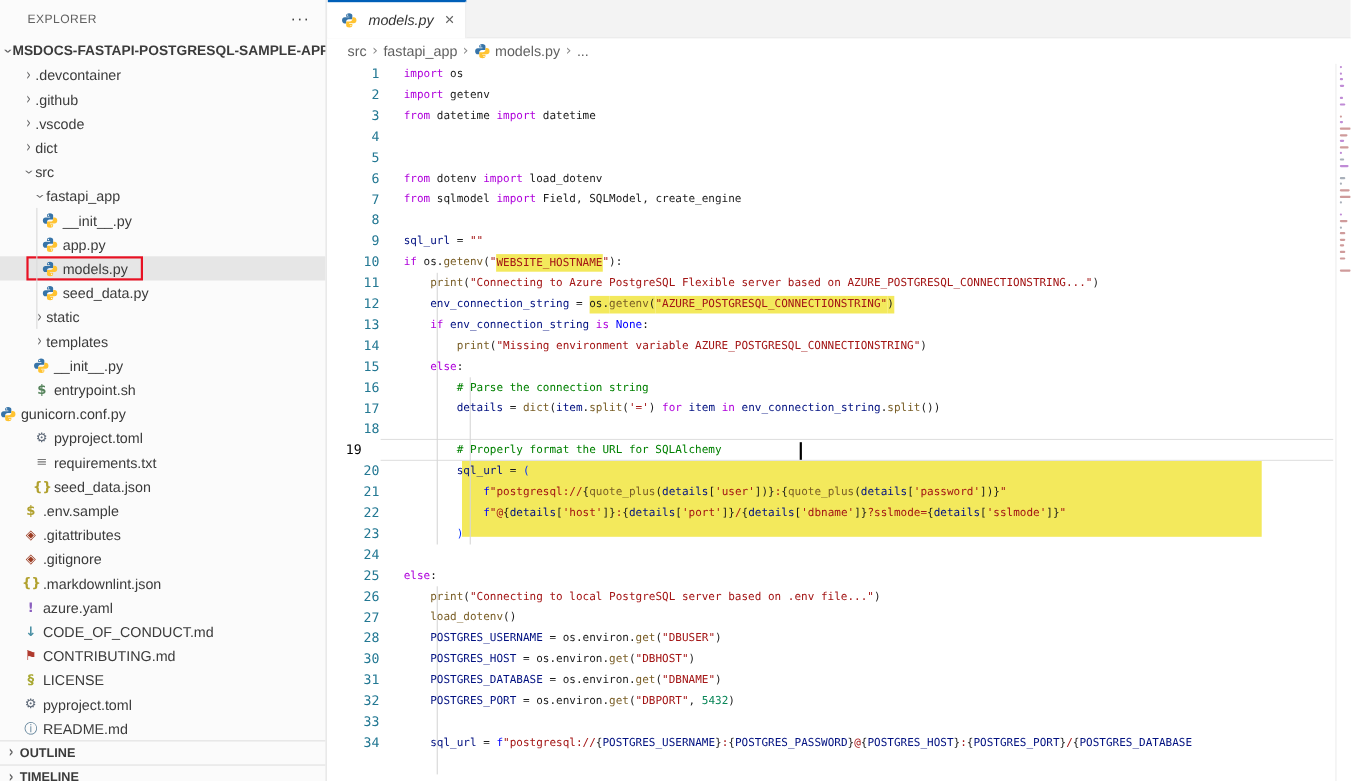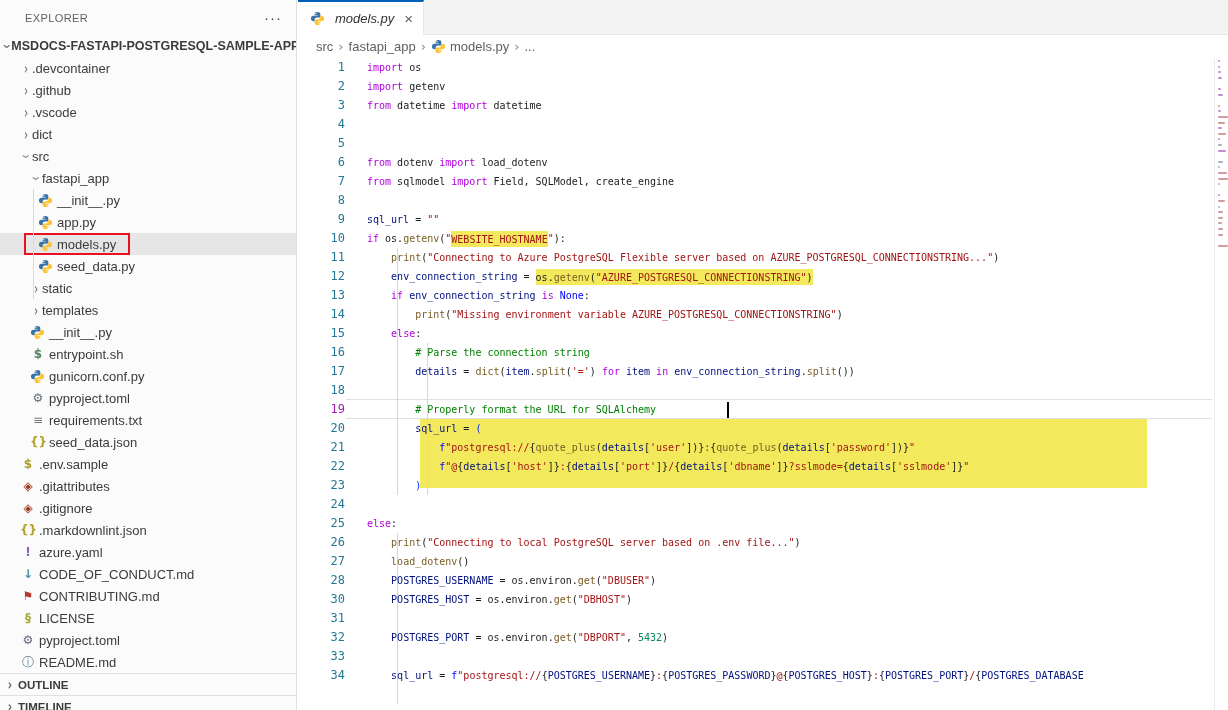--- a/index.html
+++ b/index.html
@@ -47,21 +47,21 @@
   .crumb { cursor:pointer; }
   .crumb-sep { margin:0 5px; color:#8a8a8a; font-family:"DejaVu Sans", sans-serif; }
   .code-area { position:absolute; left:0; top:58px; width:915px; bottom:0; overflow:hidden; }
   .overlay { position:absolute; pointer-events:none; }
   .cur-line { border-top:1px solid #e0e0e0; border-bottom:1px solid #e0e0e0; }
   .block-hl { background:#f3e95c; }
   .guide { width:1px; background:#d6d6d6; }
   .cline { position:relative; height:19px; display:flex; }
   .gut { width:47px; flex:none; text-align:right; font-family:"DejaVu Sans Mono", monospace;
          font-size:12px; line-height:19px; color:#237893; }
-  .gut.active { color:#a21caf; }
+  .gut.active { color:#000000;text-align:center; }
   .ctext { font-family:"DejaVu Sans Mono", monospace; font-size:10px; line-height:19px;
            white-space:pre; margin-left:22px; }
   .tk-k{color:#af00db} .tk-b{color:#0000ff} .tk-v{color:#001080} .tk-f{color:#795e26}
   .tk-s{color:#a31515} .tk-c{color:#008000} .tk-n{color:#098658} .tk-t{color:#1b1b1b}
   .tk-p{color:#0431fa}
   .hl { background:#f3e95c; padding:2.5px 0; }
   .cursor { position:absolute; width:1.5px; height:16px; background:#000; }
   .minimap { position:absolute; right:0; top:58px; width:14px; bottom:0;
              border-left:1px solid #ededed; background:#fff; }
   .mmark { position:absolute; height:2px; border-radius:1px; }
@@ -156,21 +156,21 @@
               <path fill="#ffc331" d="M8.1 15c1.9 0 2.9-.9 2.9-2.2v-1.2H7.9v-.7h4.5c1.5 0 2.6-1 2.6-2.9 0-1.9-1.1-3-2.6-3H11v1.7C11 8.1 9.9 9 8.5 9H5v3.8C5 14.1 6.2 15 8.1 15z"></path>
               <circle fill="#ffffff" cx="6.4" cy="2.9" r=".65"></circle>
               <circle fill="#ffffff" cx="9.6" cy="13.1" r=".65"></circle>
             </svg></span>
           <span>__init__.py</span>
         </div>
         <div class="trow" style="padding-left: 30px;">
           <span class="ficon" style="color: rgb(85, 131, 91); font-weight: bold;">$</span>
           <span>entrypoint.sh</span>
         </div>
-        <div class="trow" style="padding-left: 30px;">
+        <div class="trow" style="">
           <span class="pyicon"><svg width="15" height="15" viewBox="0 0 16 16">
               <path fill="#3774a8" d="M7.9 1C6 1 5 1.9 5 3.2V4.4h3.1v.7H3.6C2.1 5.1 1 6.1 1 8c0 1.9 1.1 3 2.6 3H5V9.3C5 7.9 6.1 7 7.5 7H11V3.2C11 1.9 9.8 1 7.9 1z"></path>
               <path fill="#ffc331" d="M8.1 15c1.9 0 2.9-.9 2.9-2.2v-1.2H7.9v-.7h4.5c1.5 0 2.6-1 2.6-2.9 0-1.9-1.1-3-2.6-3H11v1.7C11 8.1 9.9 9 8.5 9H5v3.8C5 14.1 6.2 15 8.1 15z"></path>
               <circle fill="#ffffff" cx="6.4" cy="2.9" r=".65"></circle>
               <circle fill="#ffffff" cx="9.6" cy="13.1" r=".65"></circle>
             </svg></span>
           <span>gunicorn.conf.py</span>
         </div>
         <div class="trow" style="padding-left: 30px;">
           <span class="ficon" style="color: rgb(95, 106, 121);">⚙</span>
@@ -382,20 +382,21 @@
         <div class="cline">
           <span class="gut">28</span>
           <span class="ctext"><span class="tk-t">    </span><span class="tk-v">POSTGRES_USERNAME</span><span class="tk-t"> = os.environ.</span><span class="tk-f">get</span><span class="tk-t">(</span><span class="tk-s">"DBUSER"</span><span class="tk-t">)</span></span>
         </div>
         <div class="cline">
           <span class="gut">30</span>
           <span class="ctext"><span class="tk-t">    </span><span class="tk-v">POSTGRES_HOST</span><span class="tk-t"> = os.environ.</span><span class="tk-f">get</span><span class="tk-t">(</span><span class="tk-s">"DBHOST"</span><span class="tk-t">)</span></span>
         </div>
         <div class="cline">
           <span class="gut">31</span>
+          <span class="ctext"><span class="tk-t">    </span><span class="tk-v">POSTGRES_DATABASE</span><span class="tk-t"> = os.environ.</span><span class="tk-f">get</span><span class="tk-t">(</span><span class="tk-s">"DBNAME"</span><span class="tk-t">)</span></span>
         </div>
         <div class="cline">
           <span class="gut">32</span>
           <span class="ctext"><span class="tk-t">    </span><span class="tk-v">POSTGRES_PORT</span><span class="tk-t"> = os.environ.</span><span class="tk-f">get</span><span class="tk-t">(</span><span class="tk-s">"DBPORT"</span><span class="tk-t">, </span><span class="tk-n">5432</span><span class="tk-t">)</span></span>
         </div>
         <div class="cline">
           <span class="gut">33</span>
           <span class="ctext"></span>
         </div>
         <div class="cline">

